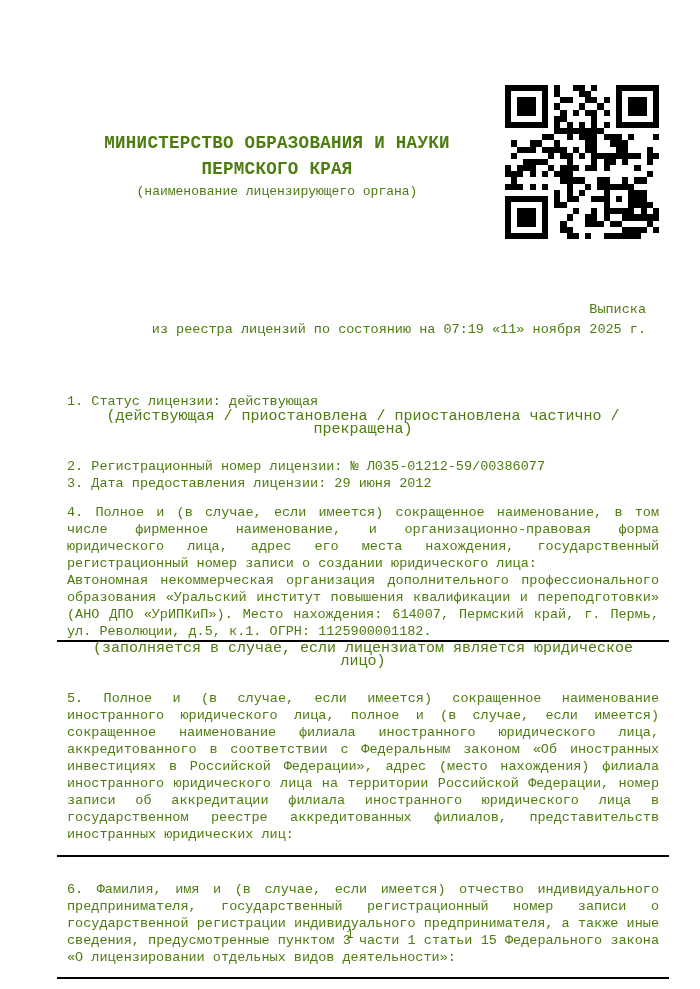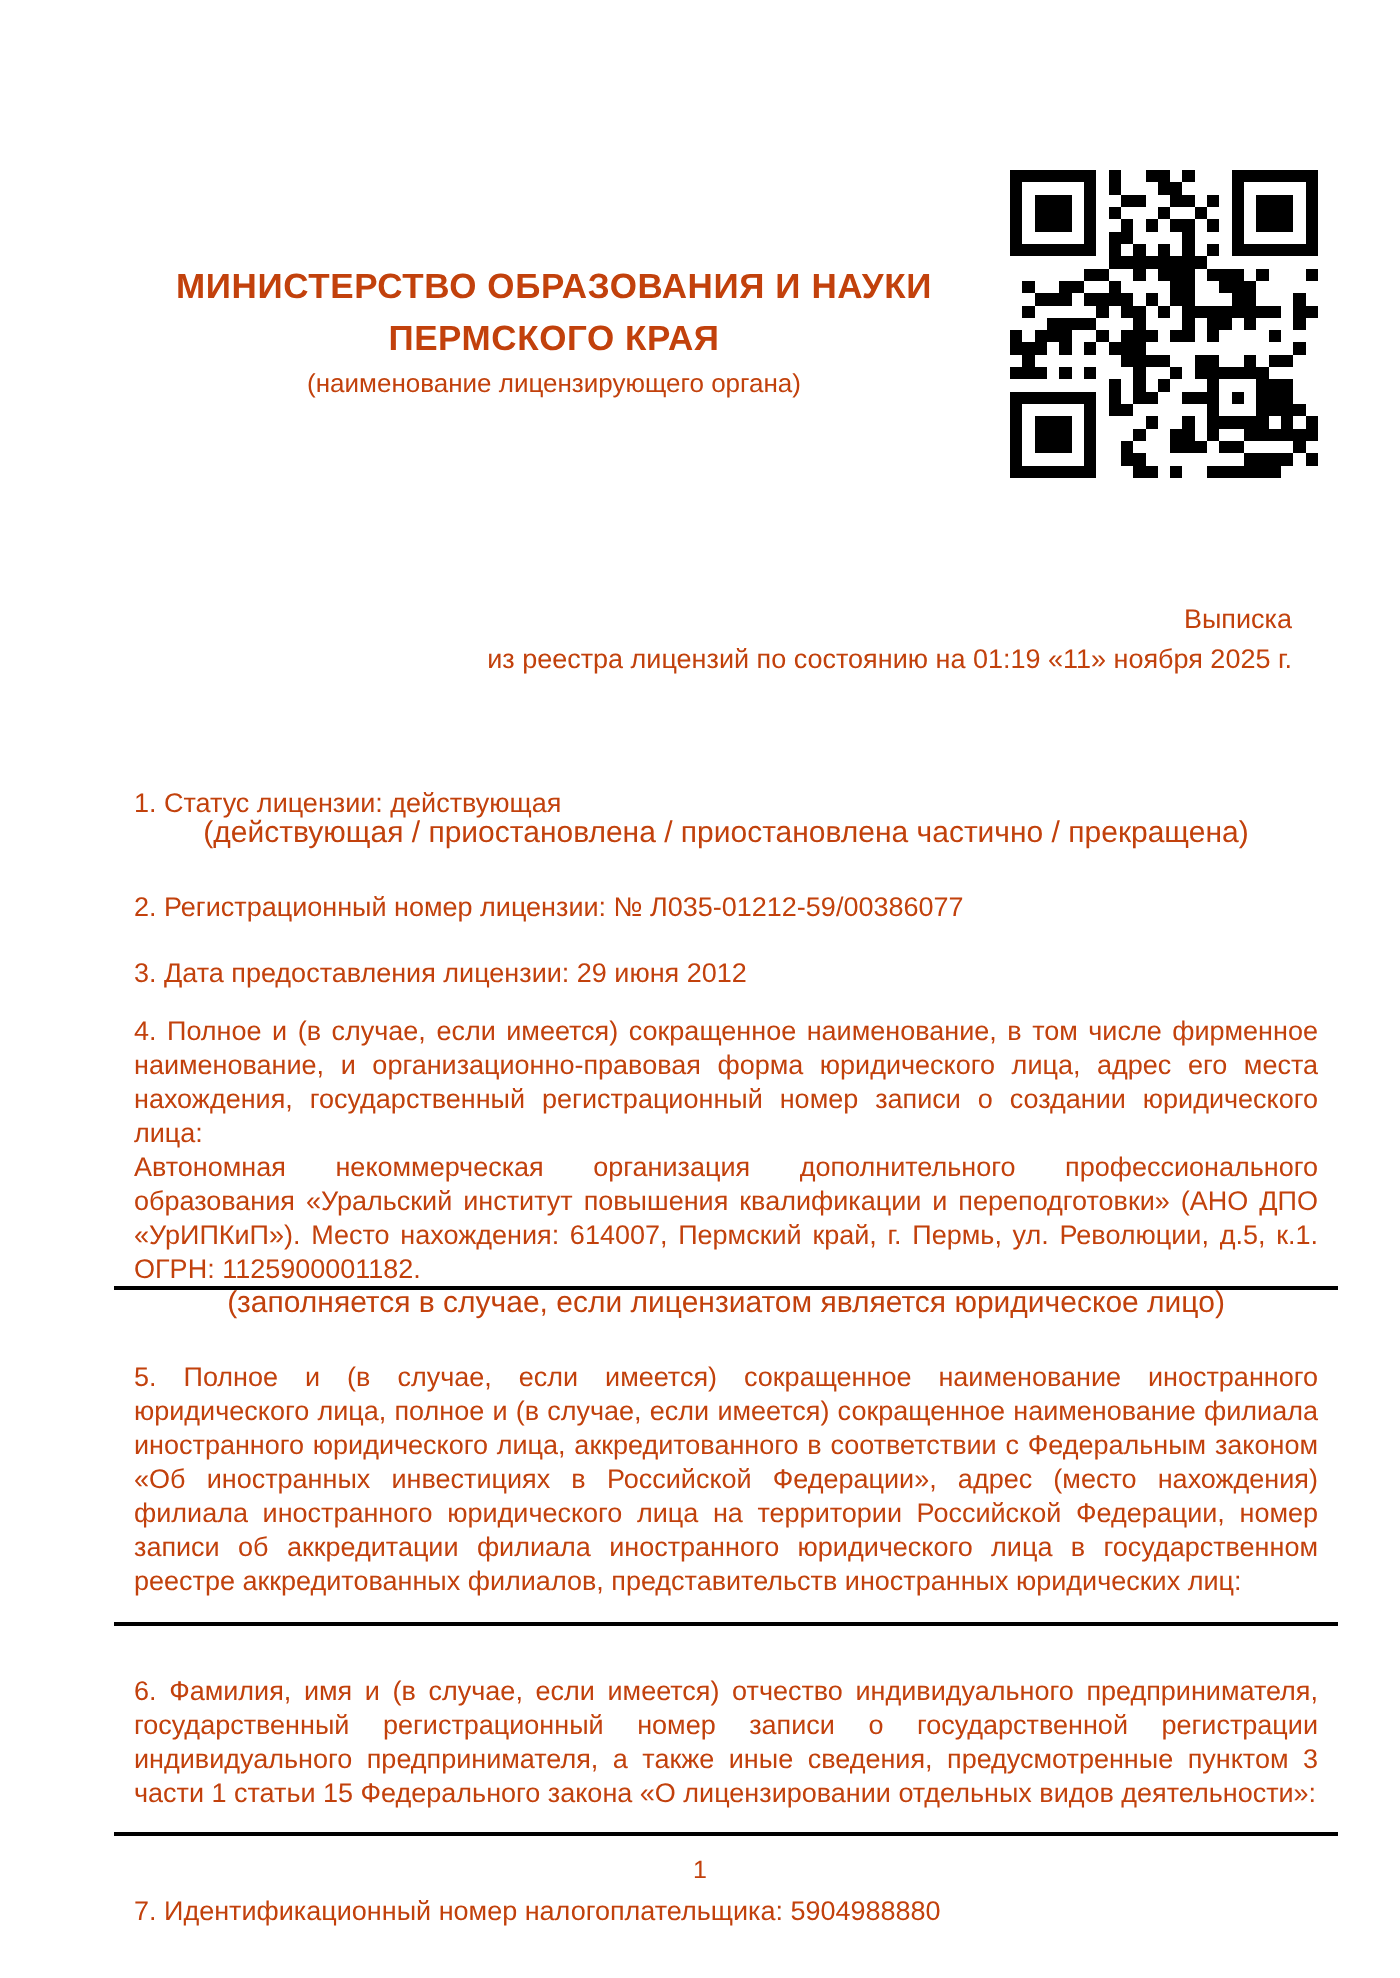--- a/index.html
+++ b/index.html
@@ -1,22 +1,22 @@
 <!DOCTYPE html>
 <html><head>
 <meta charset="utf-8">
 <style>
   html, body { margin: 0; padding: 0; background: #fff; }
   .page {
     position: relative;
     width: 700px;
     height: 989px;
     background: #ffffff;
-    color: #c2410c;
-    font-family: Liberation Sans, sans-serif;
+    color: #4d7c0f;
+    font-family: Liberation Mono, monospace;
     font-size: 13.5px;
     line-height: 17px;
     overflow: hidden;
   }
 
   .header-block {
     position: absolute;
     left: 67px;
     top: 130px;
     width: 420px;
@@ -64,21 +64,21 @@
     line-height: 13px;
   }
   .rule {
     height: 0;
     border-top: 2px solid #000000;
     margin-left: -10px;
     width: 612px;
   }
 
   .m-item1 { margin-bottom: 22px; margin-top: 22px; }
-  .m-item2 { margin-bottom: 16px; }
+  .m-item2 { }
   .m-item3 { margin-bottom: 12px; }
   .m-item4 { margin-bottom: 22px; }
   .m-item5 { margin-bottom: 24px; }
   .m-item6 { margin-bottom: 29px; }
   .gap-before-rule-5 { margin-top: 12px; }
   .gap-before-rule-6 { margin-top: 11px; }
 
   .page-number {
     position: absolute;
     left: 0;
@@ -403,21 +403,21 @@
       <rect x="16" y="24" width="1" height="1" fill="#000000"></rect>
       <rect x="17" y="24" width="1" height="1" fill="#000000"></rect>
       <rect x="18" y="24" width="1" height="1" fill="#000000"></rect>
       <rect x="19" y="24" width="1" height="1" fill="#000000"></rect>
       <rect x="20" y="24" width="1" height="1" fill="#000000"></rect>
       <rect x="21" y="24" width="1" height="1" fill="#000000"></rect>
     </svg>
 
   <div class="doc-title">
     <div>Выписка</div>
-    <div>из реестра лицензий по состоянию на 01:19 «11» ноября 2025 г.</div>
+    <div>из реестра лицензий по состоянию на 07:19 «11» ноября 2025 г.</div>
   </div>
 
   <div class="content">
 
     <div class="m-item1">
       <div>1. Статус лицензии: действующая</div>
       <div class="item-note">(действующая / приостановлена / приостановлена частично / прекращена)</div>
     </div>
 
     <div class="m-item2">

